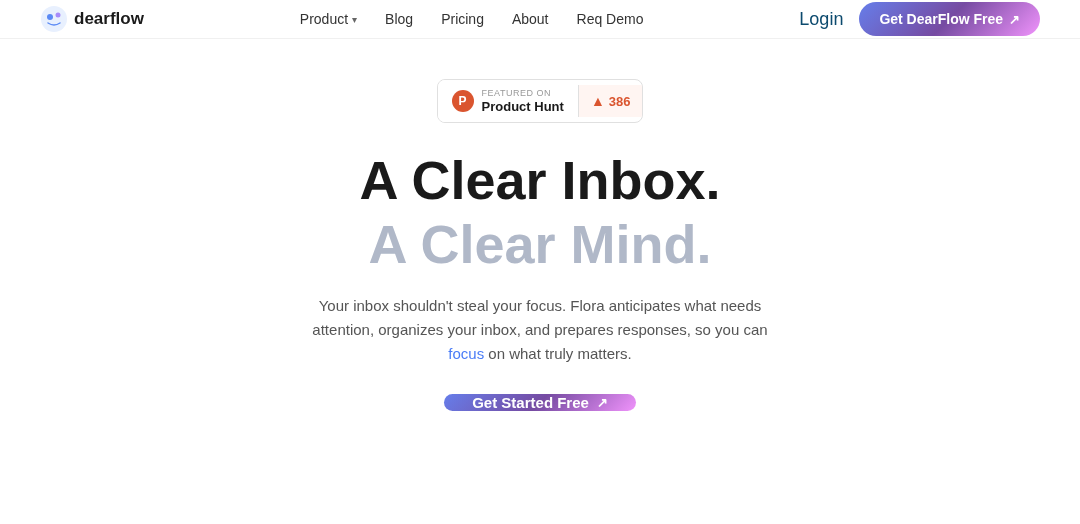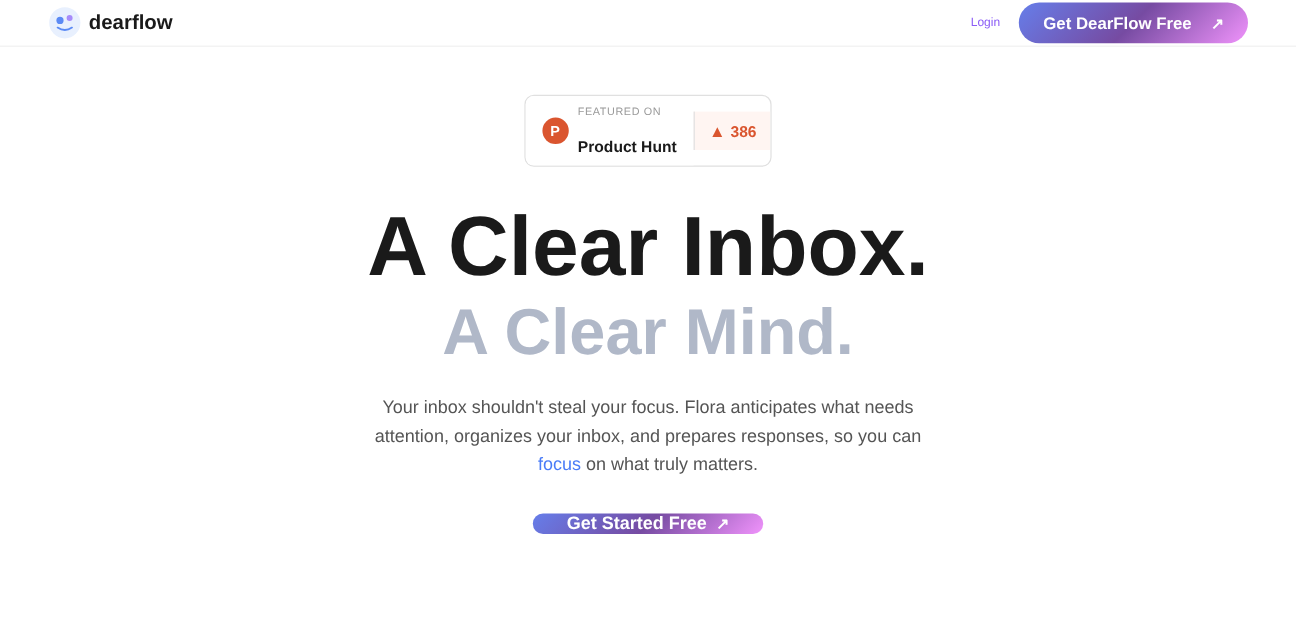--- a/index.html
+++ b/index.html
@@ -30,27 +30,27 @@
       text-decoration: none; color: #333; font-size: 14px; cursor: pointer;
     }
     .nav-link-product {
       display: flex; align-items: center; gap: 4px;
     }
     .chevron-down { font-size: 10px; color: #666; }
     .nav-actions {
       display: flex; align-items: center; gap: 16px;
     }
     .btn-login {
-      font-size: 10px; color: #8b5cf6; background: none; border: none; cursor: pointer; font-weight: 500;
+      font-size: 18px; color: #0c4a6e; background: none; border: none; cursor: pointer; font-weight: 500;
     }
     .btn-get-free {
       background: linear-gradient(135deg, #667eea 0%, #764ba2 50%, #f093fb 100%);
       color: #fff; border: none; border-radius: 24px;
       padding: 9px 20px; font-size: 14px; font-weight: 600; cursor: pointer;
-      display: flex; align-items: center; gap: 16px;
+      display: flex; align-items: center; gap: 6px;
     }
     .arrow-icon { font-size: 13px; }
 
     
     .hero {
       display: flex; flex-direction: column; align-items: center;
       padding: 40px 20px 20px;
       text-align: center;
     }
     .product-hunt-badge {
@@ -65,30 +65,30 @@
     }
     .ph-logo {
       width: 22px; height: 22px; background: #da552f; border-radius: 50%;
       display: flex; align-items: center; justify-content: center;
       color: #fff; font-weight: 700; font-size: 12px;
     }
     .ph-text {
       display: flex; flex-direction: column; align-items: flex-start; line-height: 1.2;
     }
     .ph-featured { font-size: 9px; color: #999; text-transform: uppercase; letter-spacing: 0.5px; }
-    .ph-name { font-size: 13px; font-weight: 700; color: #1a1a1a; margin-top: 16px; }
+    .ph-name { font-size: 13px; font-weight: 700; color: #1a1a1a; }
     .ph-right {
       display: flex; align-items: center; gap: 4px;
       background: #fff5f2; padding: 8px 12px; border-left: 1.5px solid #e0e0e0;
     }
     .ph-arrow { color: #da552f; font-size: 14px; }
     .ph-count { font-size: 13px; font-weight: 700; color: #da552f; }
 
     .hero-title-1 {
-      font-size: 70px; font-weight: 800; color: #1a1a1a; line-height: 1.1; margin-bottom: 4px;
+      font-size: 54px; font-weight: 800; color: #1a1a1a; line-height: 1.1; margin-bottom: 4px;
     }
     .hero-title-2 {
       font-size: 54px; font-weight: 800; color: #b0b8c8; line-height: 1.1; margin-bottom: 20px;
     }
     .hero-subtitle {
       font-size: 15px; color: #555; max-width: 480px; line-height: 1.6; margin-bottom: 28px;
     }
     .focus-link { color: #4a7cf7; text-decoration: none; }
     .btn-get-started {
       background: linear-gradient(135deg, #667eea 0%, #764ba2 50%, #f093fb 100%);
@@ -109,20 +109,30 @@
   <a class="nav-logo" href="#">
     <svg class="logo-icon" viewBox="0 0 28 28" fill="none" xmlns="http://www.w3.org/2000/svg">
       <circle cx="14" cy="14" r="13" fill="#e8f0fe"></circle>
       <circle cx="10" cy="12" r="3" fill="#5b8af5"></circle>
       <circle cx="18" cy="10" r="2.5" fill="#a78bfa"></circle>
       <path d="M8 18 Q14 22 20 18" stroke="#5b8af5" stroke-width="1.5" fill="none" stroke-linecap="round"></path>
     </svg>
     <span>dearflow</span>
   </a>
 
+  <div class="nav-links">
+    <a class="nav-link nav-link-product" href="#">
+      <span>Product</span>
+      <span class="chevron-down">▾</span>
+    </a>
+    <a class="nav-link" href="#">Blog</a>
+    <a class="nav-link" href="#">Pricing</a>
+    <a class="nav-link" href="#">About</a>
+    <a class="nav-link" href="#">Req Demo</a>
+  </div>
 
   <div class="nav-actions">
     <button class="btn-login">Login</button>
     <button class="btn-get-free">
       <span>Get DearFlow Free</span>
       <span class="arrow-icon">↗</span>
     </button>
   </div>
 </nav>
 

